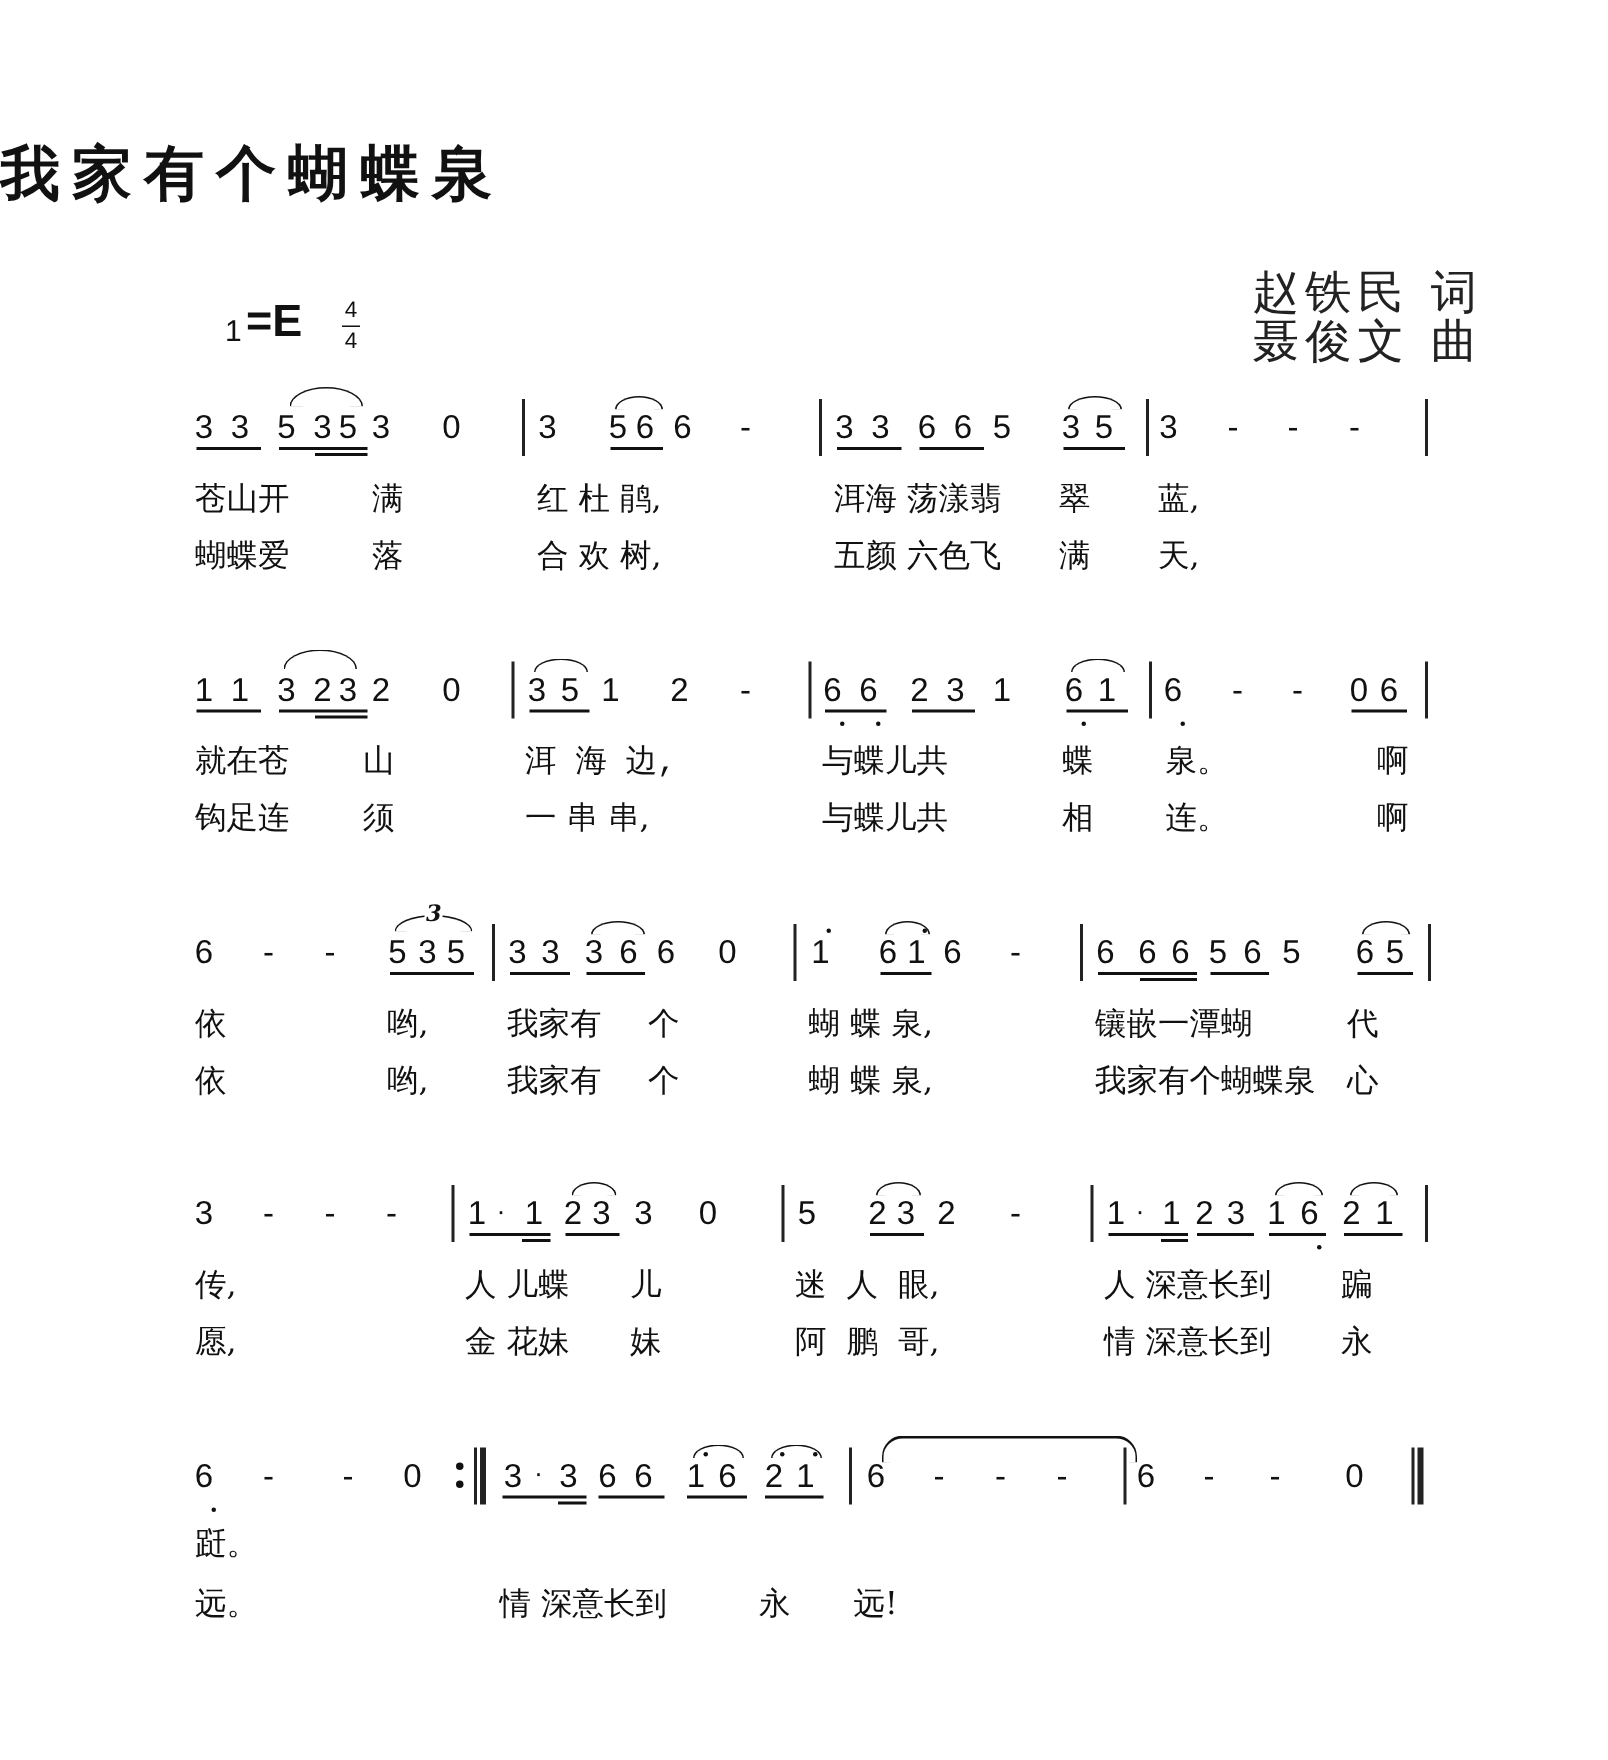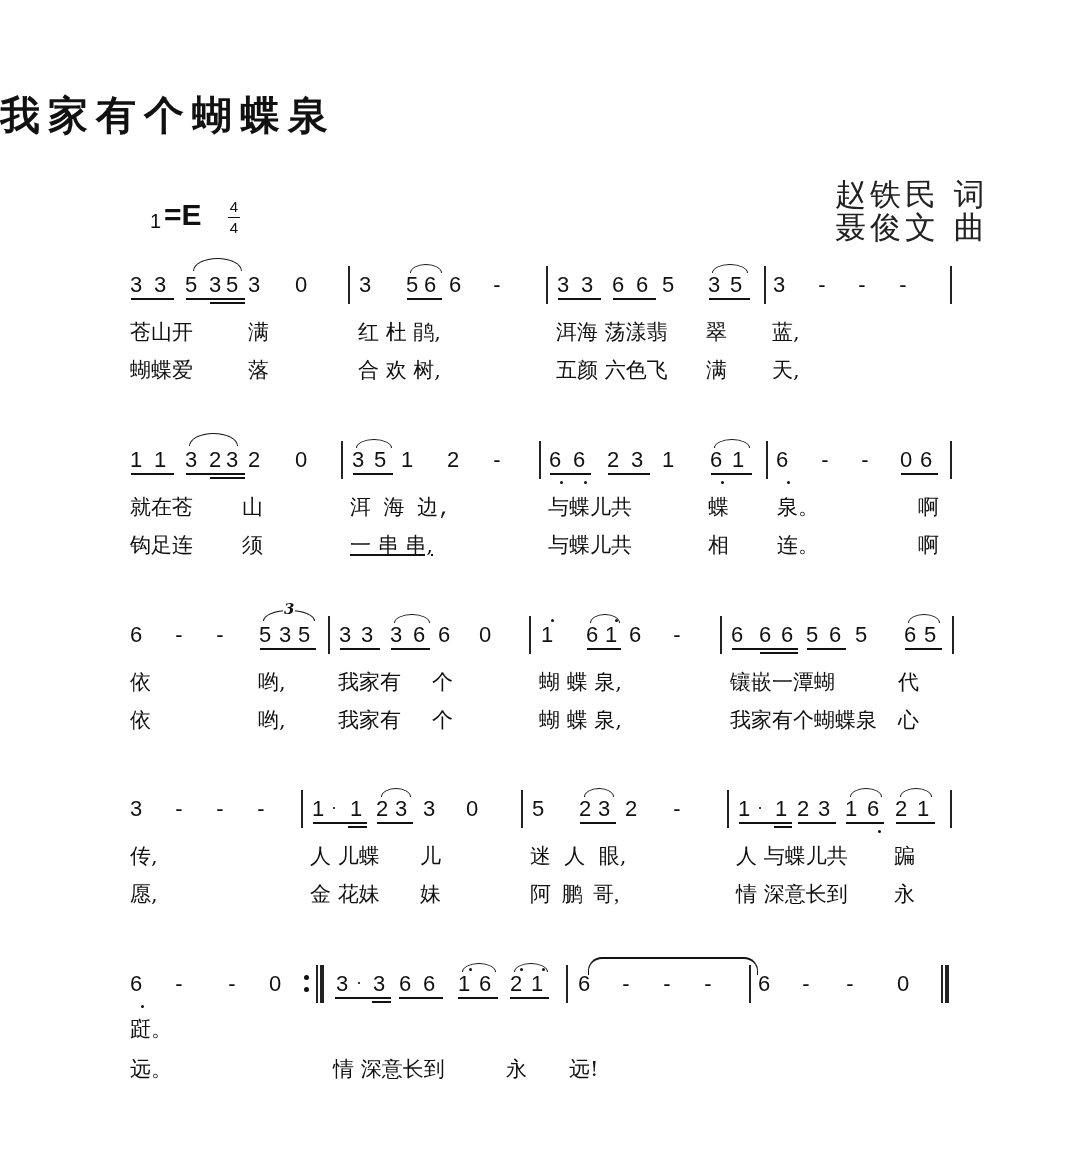--- a/index.html
+++ b/index.html
@@ -140,21 +140,21 @@
       <div class="slur" style="left: 714px; width: 34px; top: -8px; height: 8px;"></div>
       <div class="lyric" style="left: 130px; top: 46px;">就在苍</div>
       <div class="lyric" style="left: 242px; top: 46px;">山</div>
       <div class="lyric" style="left: 350px; top: 46px; font-family: Liberation Mono, monospace;">洱 海 边,</div>
       <div class="lyric" style="left: 548px; top: 46px;">与蝶儿共</div>
       <div class="lyric" style="left: 708px; top: 46px;">蝶</div>
       <div class="lyric" style="left: 777px; top: 46px;">泉。</div>
       <div class="lyric" style="left: 918px; top: 46px;">啊</div>
       <div class="lyric" style="left: 130px; top: 84px;">钩足连</div>
       <div class="lyric" style="left: 242px; top: 84px;">须</div>
-      <div class="lyric" style="left: 350px; top: 84px; text-decoration: underline;">一 串 串,</div>
+      <div class="lyric" style="left: 350px; top: 84px;">一 串 串,</div>
       <div class="lyric" style="left: 548px; top: 84px;">与蝶儿共</div>
       <div class="lyric" style="left: 708px; top: 84px;">相</div>
       <div class="lyric" style="left: 777px; top: 84px;">连。</div>
       <div class="lyric" style="left: 918px; top: 84px;">啊</div>
     </div>
     <div class="system" style="top: 622px; height: 160px;">
       <div class="note" style="left: 128px;">6</div>
       <div class="note" style="left: 171px;">-</div>
       <div class="note" style="left: 212px;">-</div>
       <div class="note" style="left: 257px;">5</div>
@@ -254,26 +254,26 @@
       <div class="barline" style="left: 727px;"></div>
       <div class="barline" style="left: 950px;"></div>
       <div class="slur" style="left: 381px; width: 28px; top: -8px; height: 8px;"></div>
       <div class="slur" style="left: 584px; width: 28px; top: -8px; height: 8px;"></div>
       <div class="slur" style="left: 850px; width: 30px; top: -8px; height: 8px;"></div>
       <div class="slur" style="left: 900px; width: 30px; top: -8px; height: 8px;"></div>
       <div class="lyric" style="left: 130px; top: 46px;">传,</div>
       <div class="lyric" style="left: 310px; top: 46px;">人 儿蝶</div>
       <div class="lyric" style="left: 420px; top: 46px;">儿</div>
       <div class="lyric" style="left: 530px; top: 46px;">迷  人  眼,</div>
-      <div class="lyric" style="left: 736px; top: 46px;">人 与蝶儿共</div>
+      <div class="lyric" style="left: 736px; top: 46px;">人 深意长到</div>
       <div class="lyric" style="left: 894px; top: 46px;">蹁</div>
       <div class="lyric" style="left: 130px; top: 84px;">愿,</div>
       <div class="lyric" style="left: 310px; top: 84px;">金 花妹</div>
       <div class="lyric" style="left: 420px; top: 84px;">妹</div>
-      <div class="lyric" style="left: 530px; top: 84px; font-family: Liberation Serif, serif;">阿  鹏  哥,</div>
+      <div class="lyric" style="left: 530px; top: 84px;">阿  鹏  哥,</div>
       <div class="lyric" style="left: 736px; top: 84px;">情 深意长到</div>
       <div class="lyric" style="left: 894px; top: 84px;">永</div>
     </div>
     <div class="system" style="top: 971px; height: 160px;">
       <div class="note" style="left: 128px;">6</div>
       <div class="note" style="left: 171px;">-</div>
       <div class="note" style="left: 224px;">-</div>
       <div class="note" style="left: 267px;">0</div>
       <div class="note" style="left: 334px;">3</div>
       <div class="note" style="left: 371px;">3</div>

